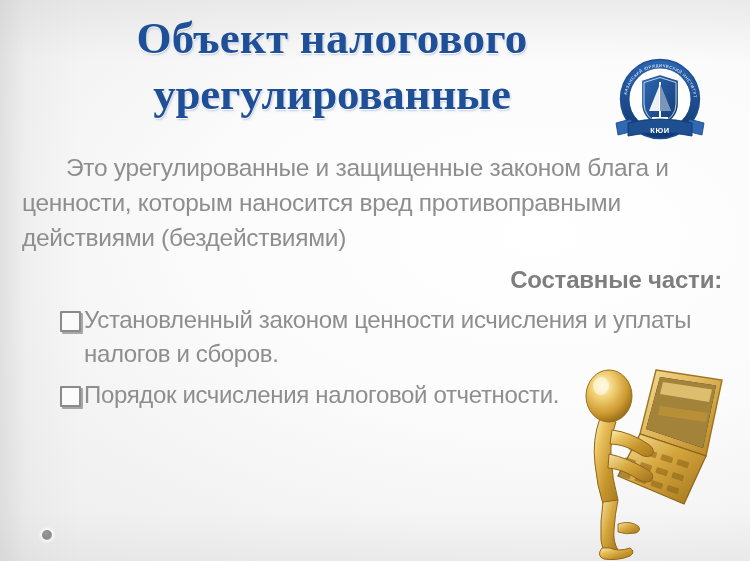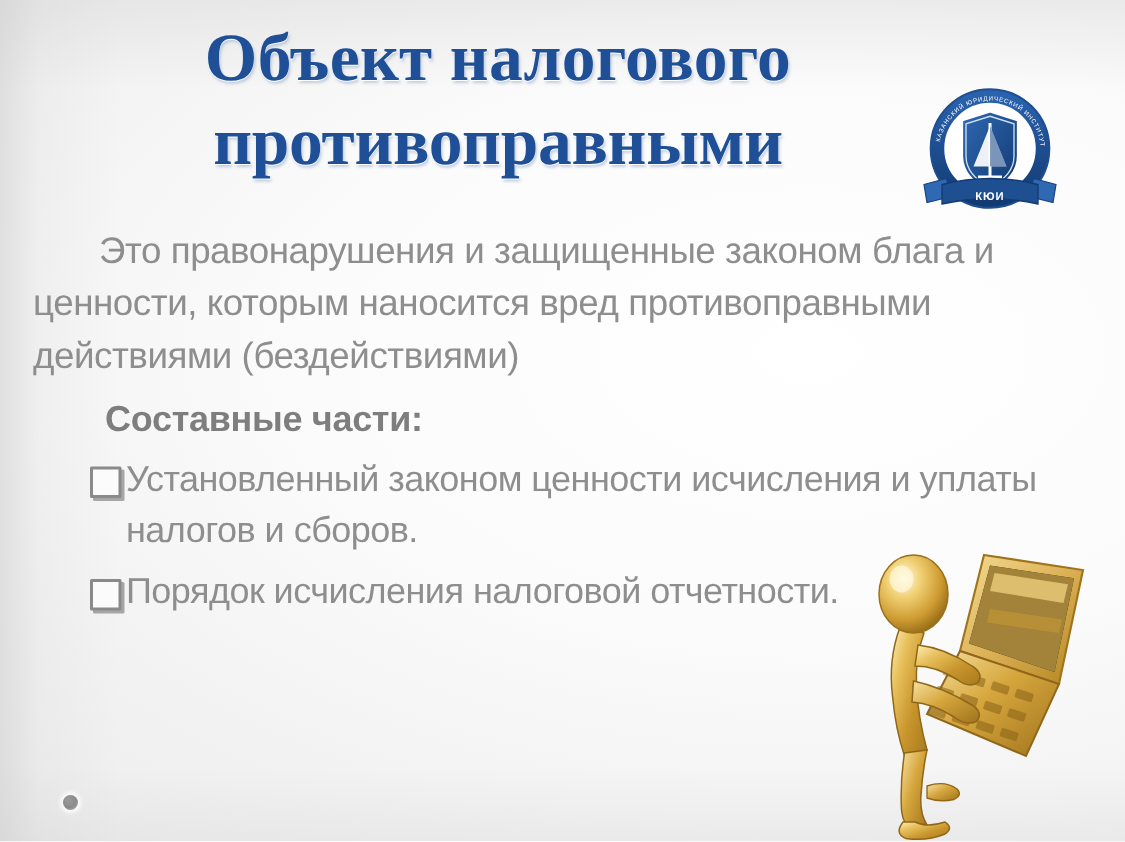--- a/index.html
+++ b/index.html
@@ -92,20 +92,21 @@
   }
   .subhead {
     margin-top: 8px;
     margin-left: 48px;
     font-family: "Liberation Sans", sans-serif;
     font-weight: 700;
     font-size: 24px;
     line-height: 34px;
     color: #7e7e7e;
     letter-spacing: -0.2px;
+    text-align: right;
   }
 
   .bullets {
     margin-top: 6px;
     list-style: none;
     padding: 0;
     margin-left: 0;
   }
   .bullet-item {
     position: relative;
@@ -155,21 +156,21 @@
     z-index: 3;
   }
 </style>
 </head>
 <body>
 
 <div id="slide">
 
   <div class="title-block">
     <div class="title-line line1">Объект налогового</div>
-    <div class="title-line line2">противоправными</div>
+    <div class="title-line line2">урегулированные</div>
   </div>
 
   <div class="logo">
     <svg viewBox="0 0 104 98" xmlns="http://www.w3.org/2000/svg">
       <defs>
         <path id="arcpath" d="M 18 52 A 34 34 0 0 1 86 52" fill="none"></path>
         <linearGradient id="ringgrad" x1="0" y1="0" x2="0" y2="1">
           <stop offset="0%" stop-color="#2a62ad"></stop>
           <stop offset="100%" stop-color="#123a73"></stop>
         </linearGradient>
@@ -196,21 +197,21 @@
       <rect x="44" y="68" width="16" height="2.6" fill="#ffffff"></rect>
 
       <path d="M 8 74 L 23 70 L 26 82 L 10 86 Z" fill="#2f69b4" stroke="#17427f" stroke-width="0.8"></path>
       <path d="M 96 74 L 81 70 L 78 82 L 94 86 Z" fill="#2f69b4" stroke="#17427f" stroke-width="0.8"></path>
       <path d="M 20 74 Q 52 66 84 74 L 84 87 Q 52 80 20 87 Z" fill="#1d4f91" stroke="#123a73" stroke-width="0.9"></path>
       <text x="52" y="84" text-anchor="middle" font-family="Liberation Sans, sans-serif" font-size="7.5" font-weight="700" fill="#ffffff" letter-spacing="0.6">КЮИ</text>
     </svg>
   </div>
 
   <div class="body-block">
-    <div class="intro">Это правонарушения и защищенные законом блага и ценности, которым наносится вред противоправными действиями (бездействиями)</div>
+    <div class="intro">Это урегулированные и защищенные законом блага и ценности, которым наносится вред противоправными действиями (бездействиями)</div>
     <div class="subhead">Составные части:</div>
 
     <div class="bullets">
       <div class="bullet-item">
         <span class="bullet-marker"></span>
         <span>Установленный законом ценности исчисления и уплаты налогов и сборов.</span>
       </div>
       <div class="bullet-item">
         <span class="bullet-marker"></span>
         <span>Порядок исчисления налоговой отчетности.</span>

